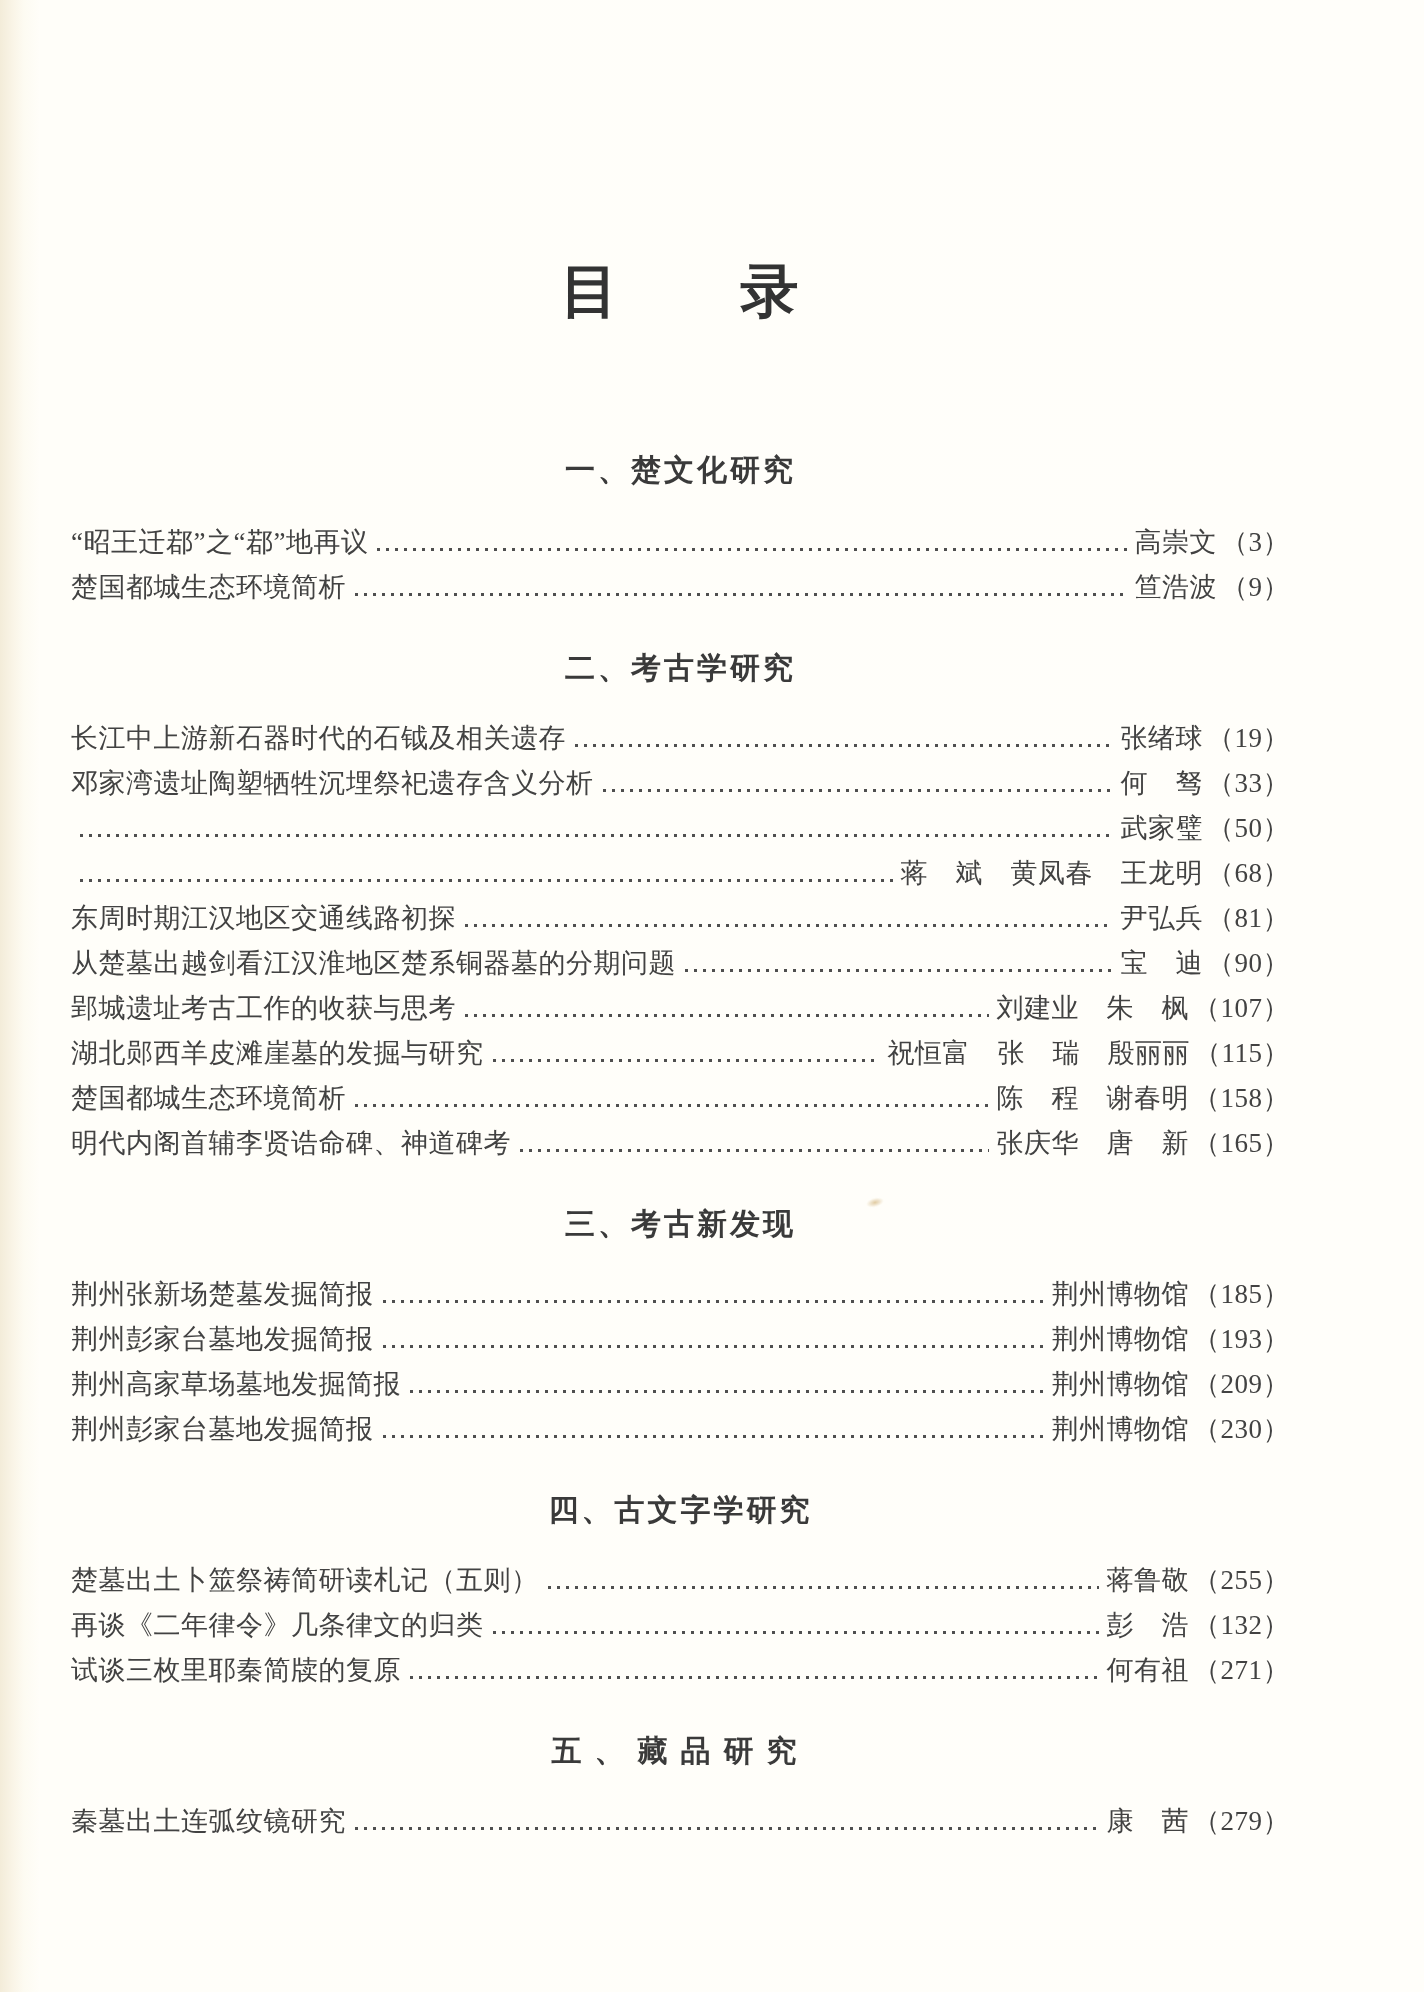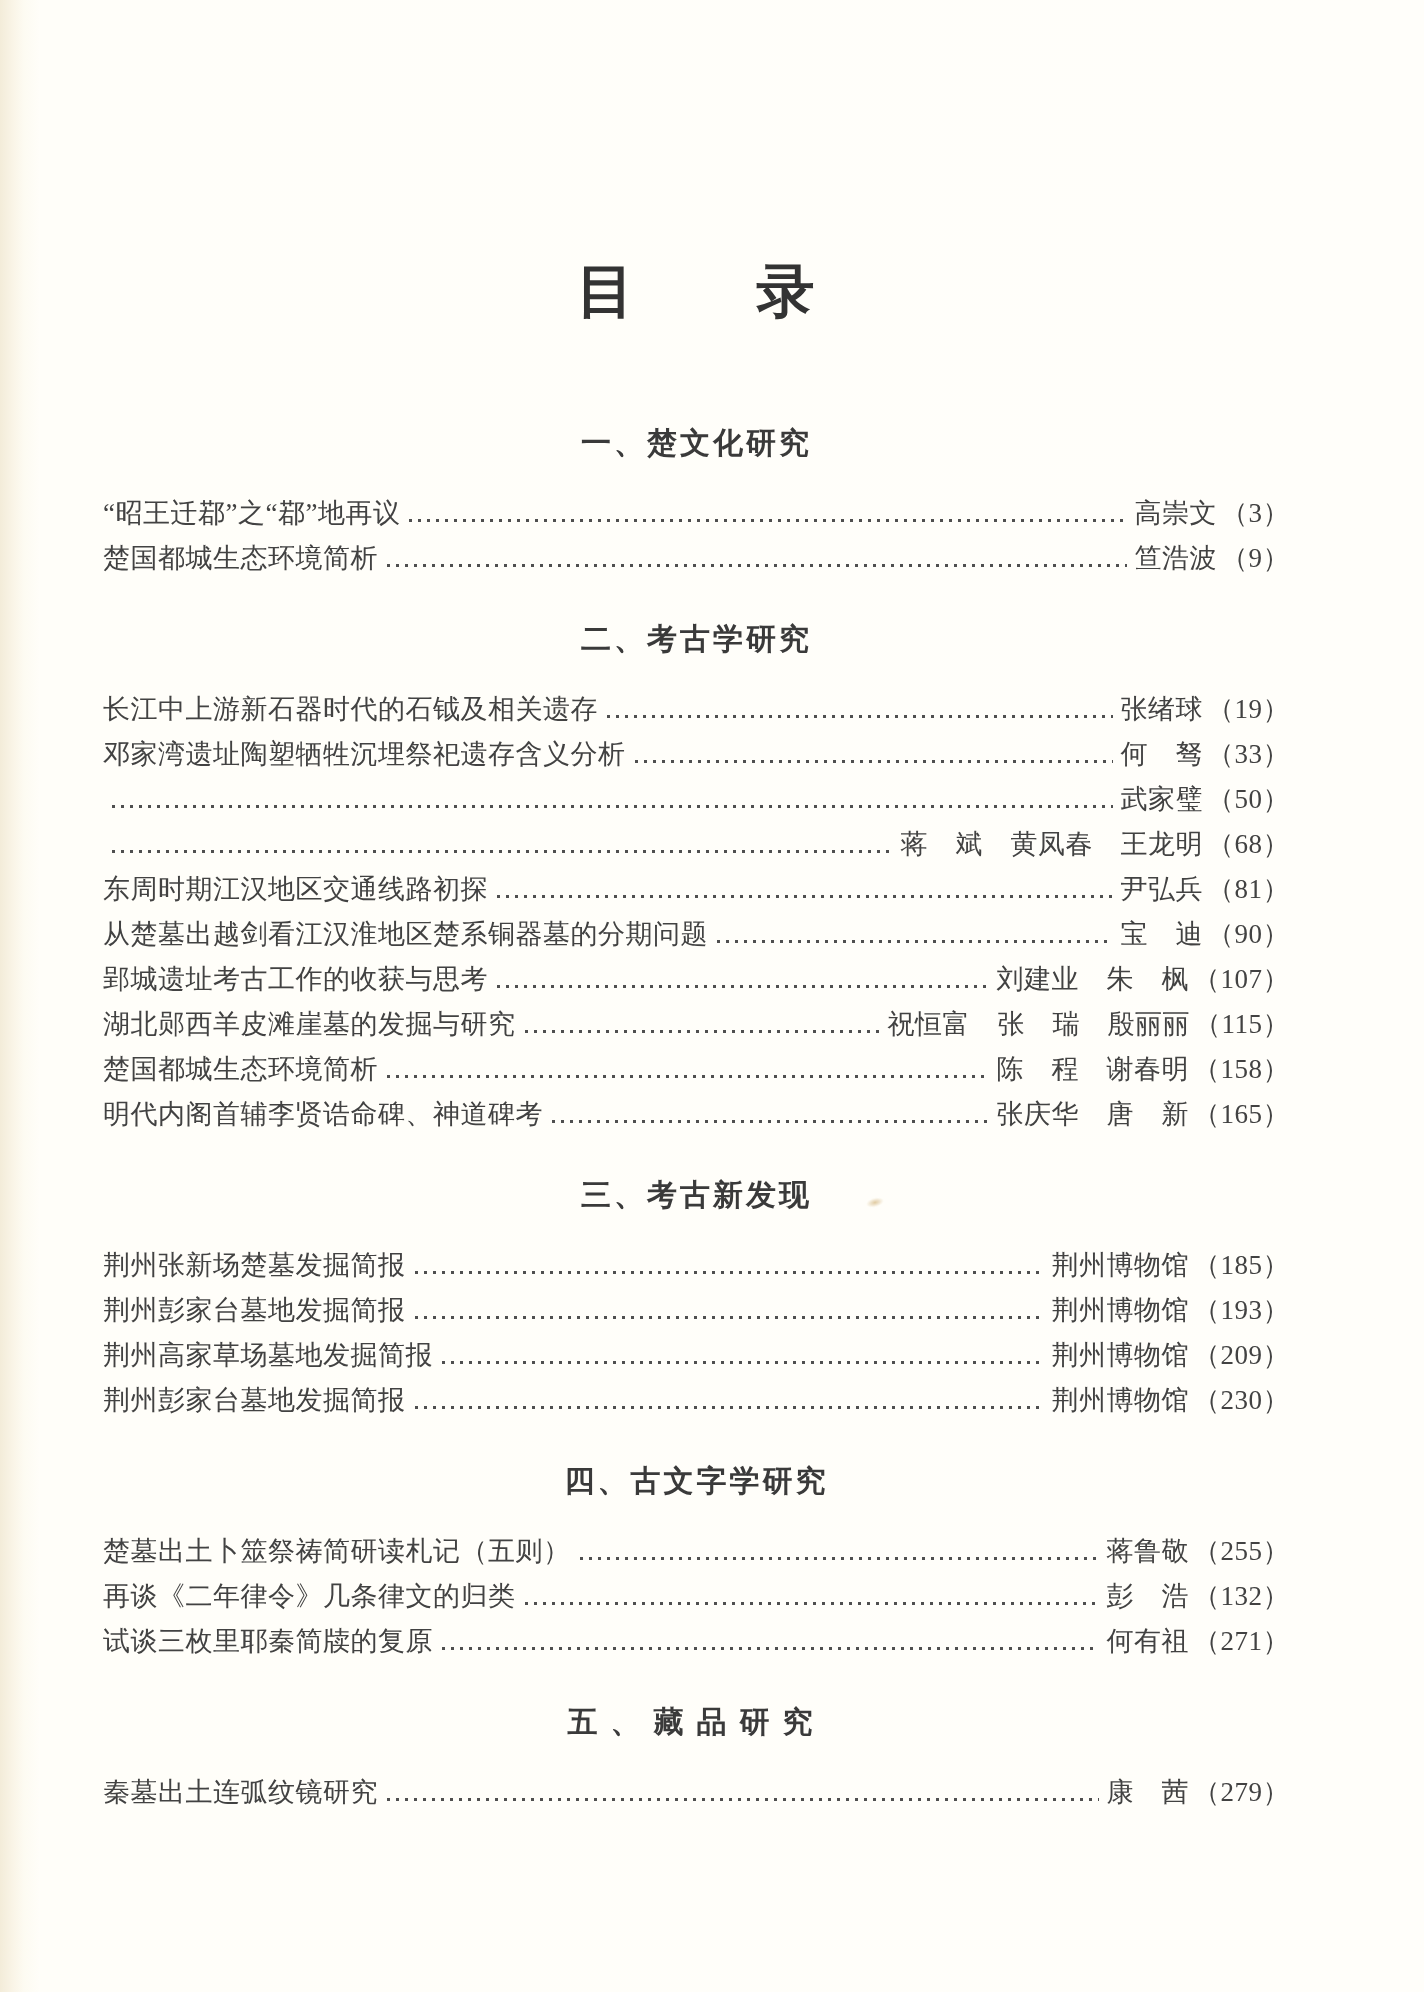--- a/index.html
+++ b/index.html
@@ -6,42 +6,42 @@
   body{
     width:1424px;height:1992px;
     overflow:hidden;
     background:
       linear-gradient(90deg,#f3ecd9 0px,#faf5e8 14px,#fdfbf2 24px,#fffef9 40px,#fffefa 100%);
     font-family:"Liberation Serif","DejaVu Serif",serif;
     color:#3d3d3d;
     position:relative;
   }
   .page-inner{
-    padding:252px 134px 0 103px; 
+    padding:252px 134px 0 71px; 
   }
   .doc-title{
     text-align:center;
     font-size:58px;
     font-weight:700;
     color:#333;
     line-height:80px;
     letter-spacing:2px;
     margin:0 0 0 0;
   }
   .section-heading{
     text-align:center;
     font-family:"DejaVu Sans","Liberation Sans",sans-serif;
     font-weight:700;
     font-size:30px;
     line-height:44px;
     color:#3a3a3a;
     letter-spacing:3px;
     margin:36px 0 26px 0;
   }
-  .section.first .section-heading{ margin-top:89px; }
+  .section.first .section-heading{ margin-top:118px;font-family:Liberation Mono, monospace; }
   .section.spaced .section-heading{ letter-spacing:13px; }
   .toc-row{
     display:flex;
     align-items:flex-end;
     font-size:27px;
     line-height:45px;
     height:45px;
     color:#424242;
     letter-spacing:0.5px;
   }

